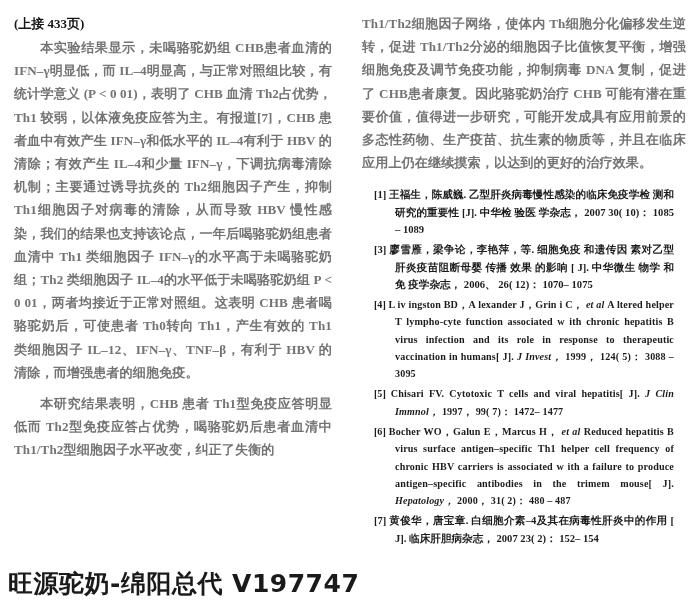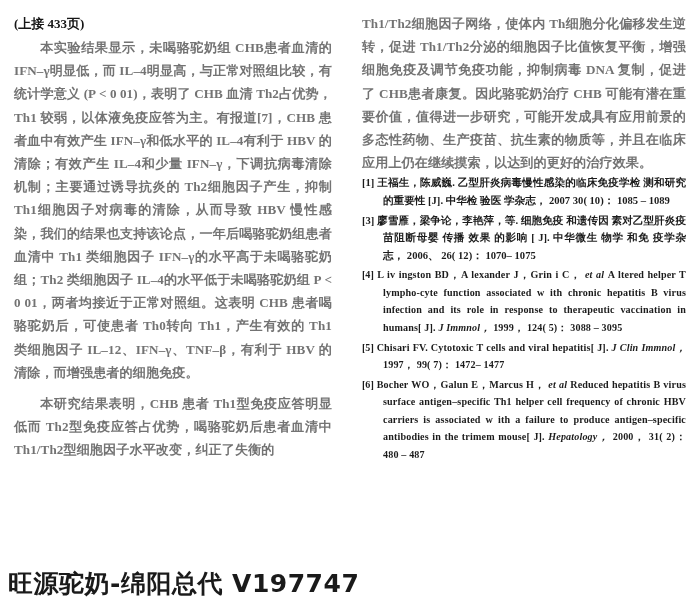--- a/index.html
+++ b/index.html
@@ -80,21 +80,21 @@
   .ref-heading {
     font-size: 13.4px;
     line-height: 20px;
     font-weight: 700;
     margin: 19px 0 5px 0;
     color: #111111;
     font-family: "Liberation Sans", "DejaVu Sans", sans-serif;
   }
 
   .ref-list {
-    margin: 0;
+    margin: 12px;
     padding: 0;
     list-style: none;
   }
 
   .ref-item {
     font-size: 10.6px;
     line-height: 17.4px;
     text-align: justify;
     text-justify: inter-ideograph;
     padding-left: 21px;
@@ -150,23 +150,24 @@
       <p class="para indent">本研究结果表明，CHB 患者 Th1型免疫应答明显低而 Th2型免疫应答占优势，喝骆驼奶后患者血清中 Th1/Th2型细胞因子水平改变，纠正了失衡的</p>
     </div>
 
     <div class="col col-right">
       <p class="para">Th1/Th2细胞因子网络，使体内 Th细胞分化偏移发生逆转，促进 Th1/Th2分泌的细胞因子比值恢复平衡，增强细胞免疫及调节免疫功能，抑制病毒 DNA 复制，促进了 CHB患者康复。因此骆驼奶治疗 CHB 可能有潜在重要价值，值得进一步研究，可能开发成具有应用前景的多态性药物、生产疫苗、抗生素的物质等，并且在临床应用上仍在继续摸索，以达到的更好的治疗效果。</p>
 
 
       <ul class="ref-list" id="ref-list">
           <li class="ref-item"><span class="num">[1] </span><span>王福生，陈威巍. 乙型肝炎病毒慢性感染的临床免疫学检 测和研究的重要性 [J]. 中华检 验医 学杂志， 2007 30( 10)： 1085 – 1089</span></li>
           <li class="ref-item"><span class="num">[3] </span><span>廖雪雁，梁争论，李艳萍，等. 细胞免疫 和遗传因 素对乙型肝炎疫苗阻断母婴 传播 效果 的影响 [ J]. 中华微生 物学 和免 疫学杂志， 2006、 26( 12)： 1070– 1075</span></li>
-          <li class="ref-item latin"><span class="num">[4] </span><span>L iv ingston BD，A lexander J，Grin i C， </span><span class="it">et al </span><span>A ltered helper T lympho-cyte function associated w ith chronic hepatitis B virus infection and its role in response to therapeutic vaccination in humans[ J]. </span><span class="it">J Immnol， </span><span>1999， 124( 5)： 3088 – 3095</span></li>
+          <li class="ref-item latin"><span class="num">[4] </span><span>L iv ingston BD，A lexander J，Grin i C， </span><span class="it">et al </span><span>A ltered helper T lympho-cyte function associated w ith chronic hepatitis B virus infection and its role in response to therapeutic vaccination in humans[ J]. </span><span class="it">J Invest， </span><span>1999， 124( 5)： 3088 – 3095</span></li>
           <li class="ref-item latin"><span class="num">[5] </span><span>Chisari FV. Cytotoxic T cells and viral hepatitis[ J]. </span><span class="it">J Clin Immnol， </span><span>1997， 99( 7)： 1472– 1477</span></li>
           <li class="ref-item latin"><span class="num">[6] </span><span>Bocher WO，Galun E，Marcus H， </span><span class="it">et al </span><span>Reduced hepatitis B virus surface antigen–specific Th1 helper cell frequency of chronic HBV carriers is associated w ith a failure to produce antigen–specific antibodies in the trimem mouse[ J]. </span><span class="it">Hepatology， </span><span>2000， 31( 2)： 480 – 487</span></li>
+          <li class="ref-item"><span class="num">[7] </span><span>黄俊华，唐宝章. 白细胞介素–4及其在病毒性肝炎中的作用 [ J]. 临床肝胆病杂志， 2007 23( 2)： 152– 154</span></li>
         </ul>
     </div>
 
   </div>
 
   <div class="watermark">旺源驼奶-绵阳总代 V197747</div>
 
 </div>
 
 </body></html>

